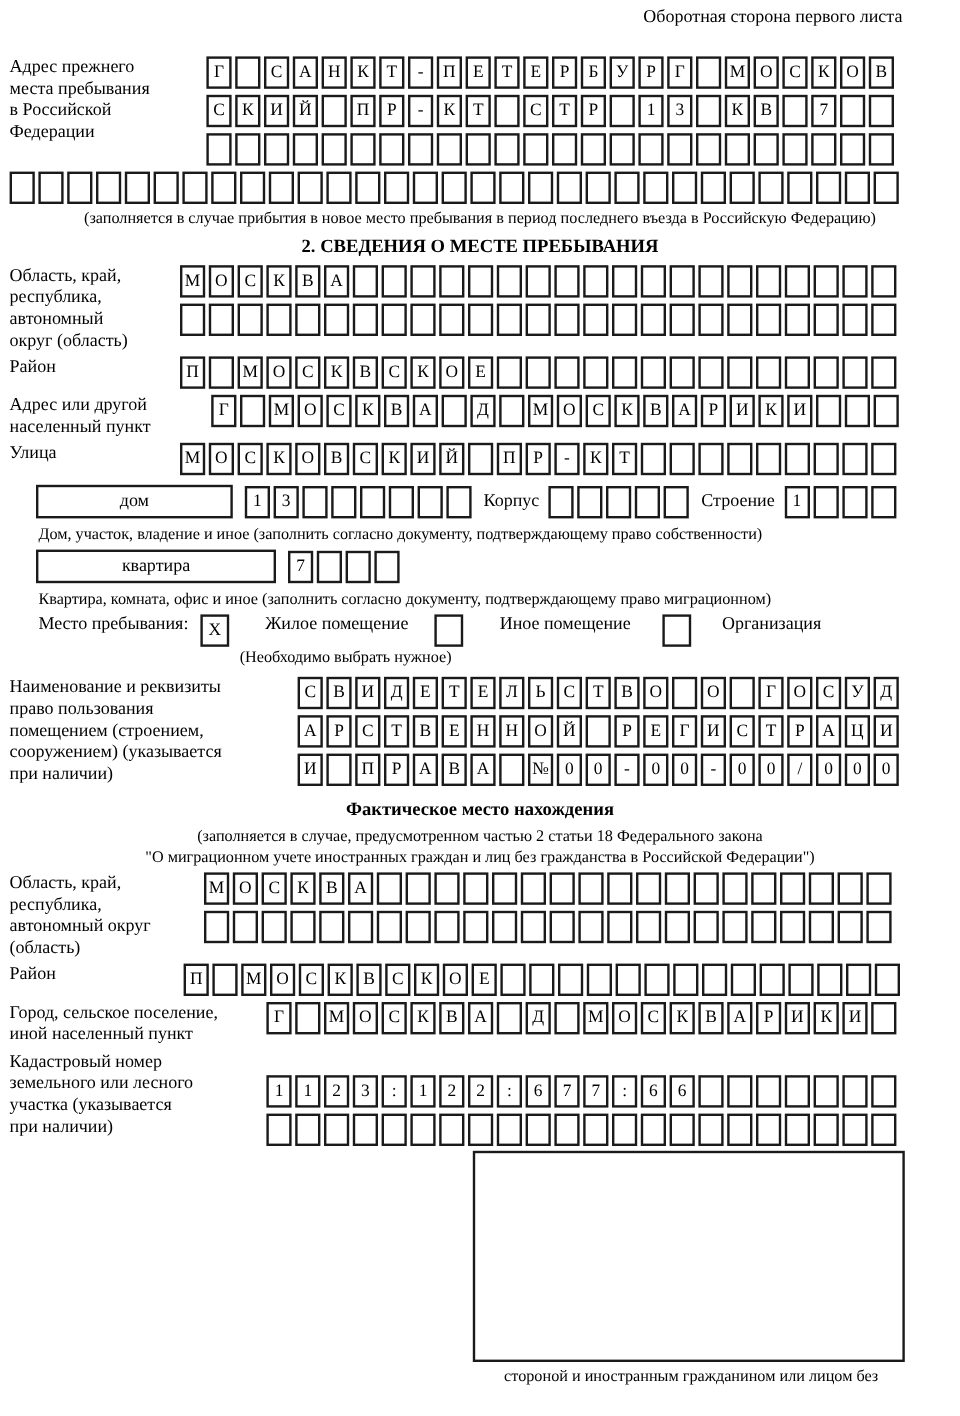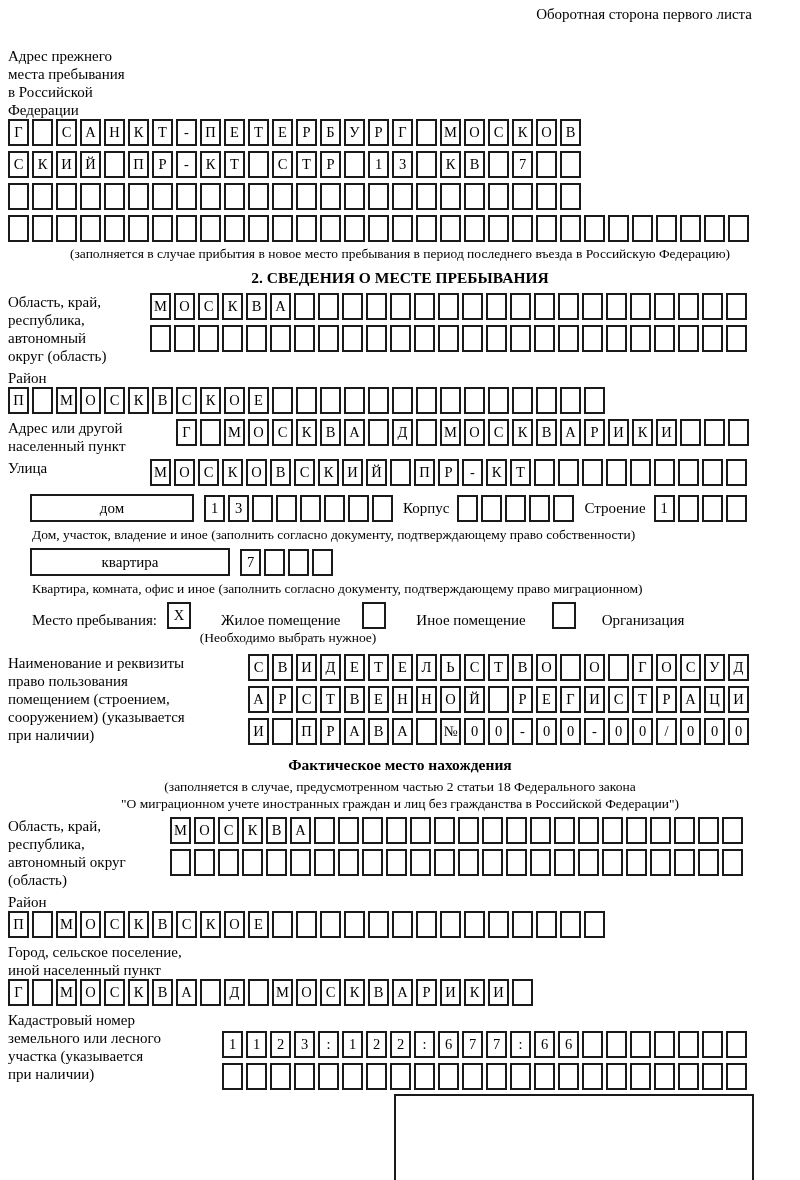--- a/index.html
+++ b/index.html
@@ -24,31 +24,31 @@
   .note-left{font-size:13.5px;line-height:17px;margin-left:24px;}
   .sec-title{font-size:15.5px;font-weight:bold;text-align:center;line-height:19px;}
 
   .house-row,.apt-row{display:flex;align-items:center;margin-left:22px;}
   .widebox{height:24px;border:2px solid #1a1a1a;text-align:center;
            font-size:15px;line-height:24px;background:#fff;flex:0 0 auto;}
   .wb-house{width:160px;margin-right:10px;}
   .wb-apt{width:196px;margin-right:10px;}
   .inline-label{font-size:15px;margin:0 8px 0 10px;}
 
-  .stay-row{display:flex;align-items:flex-end;margin-left:24px;font-size:15px;}
+  .stay-row{display:flex;align-items:flex-start;margin-left:24px;font-size:15px;}
   .stay-row .gap10{margin-left:10px;} .stay-row .gap14{margin-left:30px;}
   .stay-row .gap22{margin-left:22px;} .stay-row .gap26{margin-left:26px;}
 
   .choose-note{width:420px;margin-left:70px;text-align:center;font-size:13.5px;line-height:17px;}
 
   .subtitle{font-size:13.5px;text-align:center;line-height:17px;}
   .stamp-box{width:356px;height:172px;border:2px solid #1a1a1a;margin-left:386px;background:#fff;}
   .stamp-caption{width:392px;margin-left:372px;text-align:center;font-size:13.5px;line-height:16.5px;margin-top:4px;}
 
-  .mb3{margin-bottom:3px;} .mb4{margin-bottom:4px;} .mb5{margin-bottom:5px;flex-direction:column;}
+  .mb3{margin-bottom:3px;} .mb4{margin-bottom:4px;} .mb5{margin-bottom:5px;}
   .mb6{margin-bottom:6px;} .mb8{margin-bottom:8px;} .mb10{margin-bottom:10px;}
 </style>
 </head>
 <body>
 
 <div class="page">
 
   <div class="side-note">Оборотная сторона первого листа</div>
 
   <div class="field mb5">

